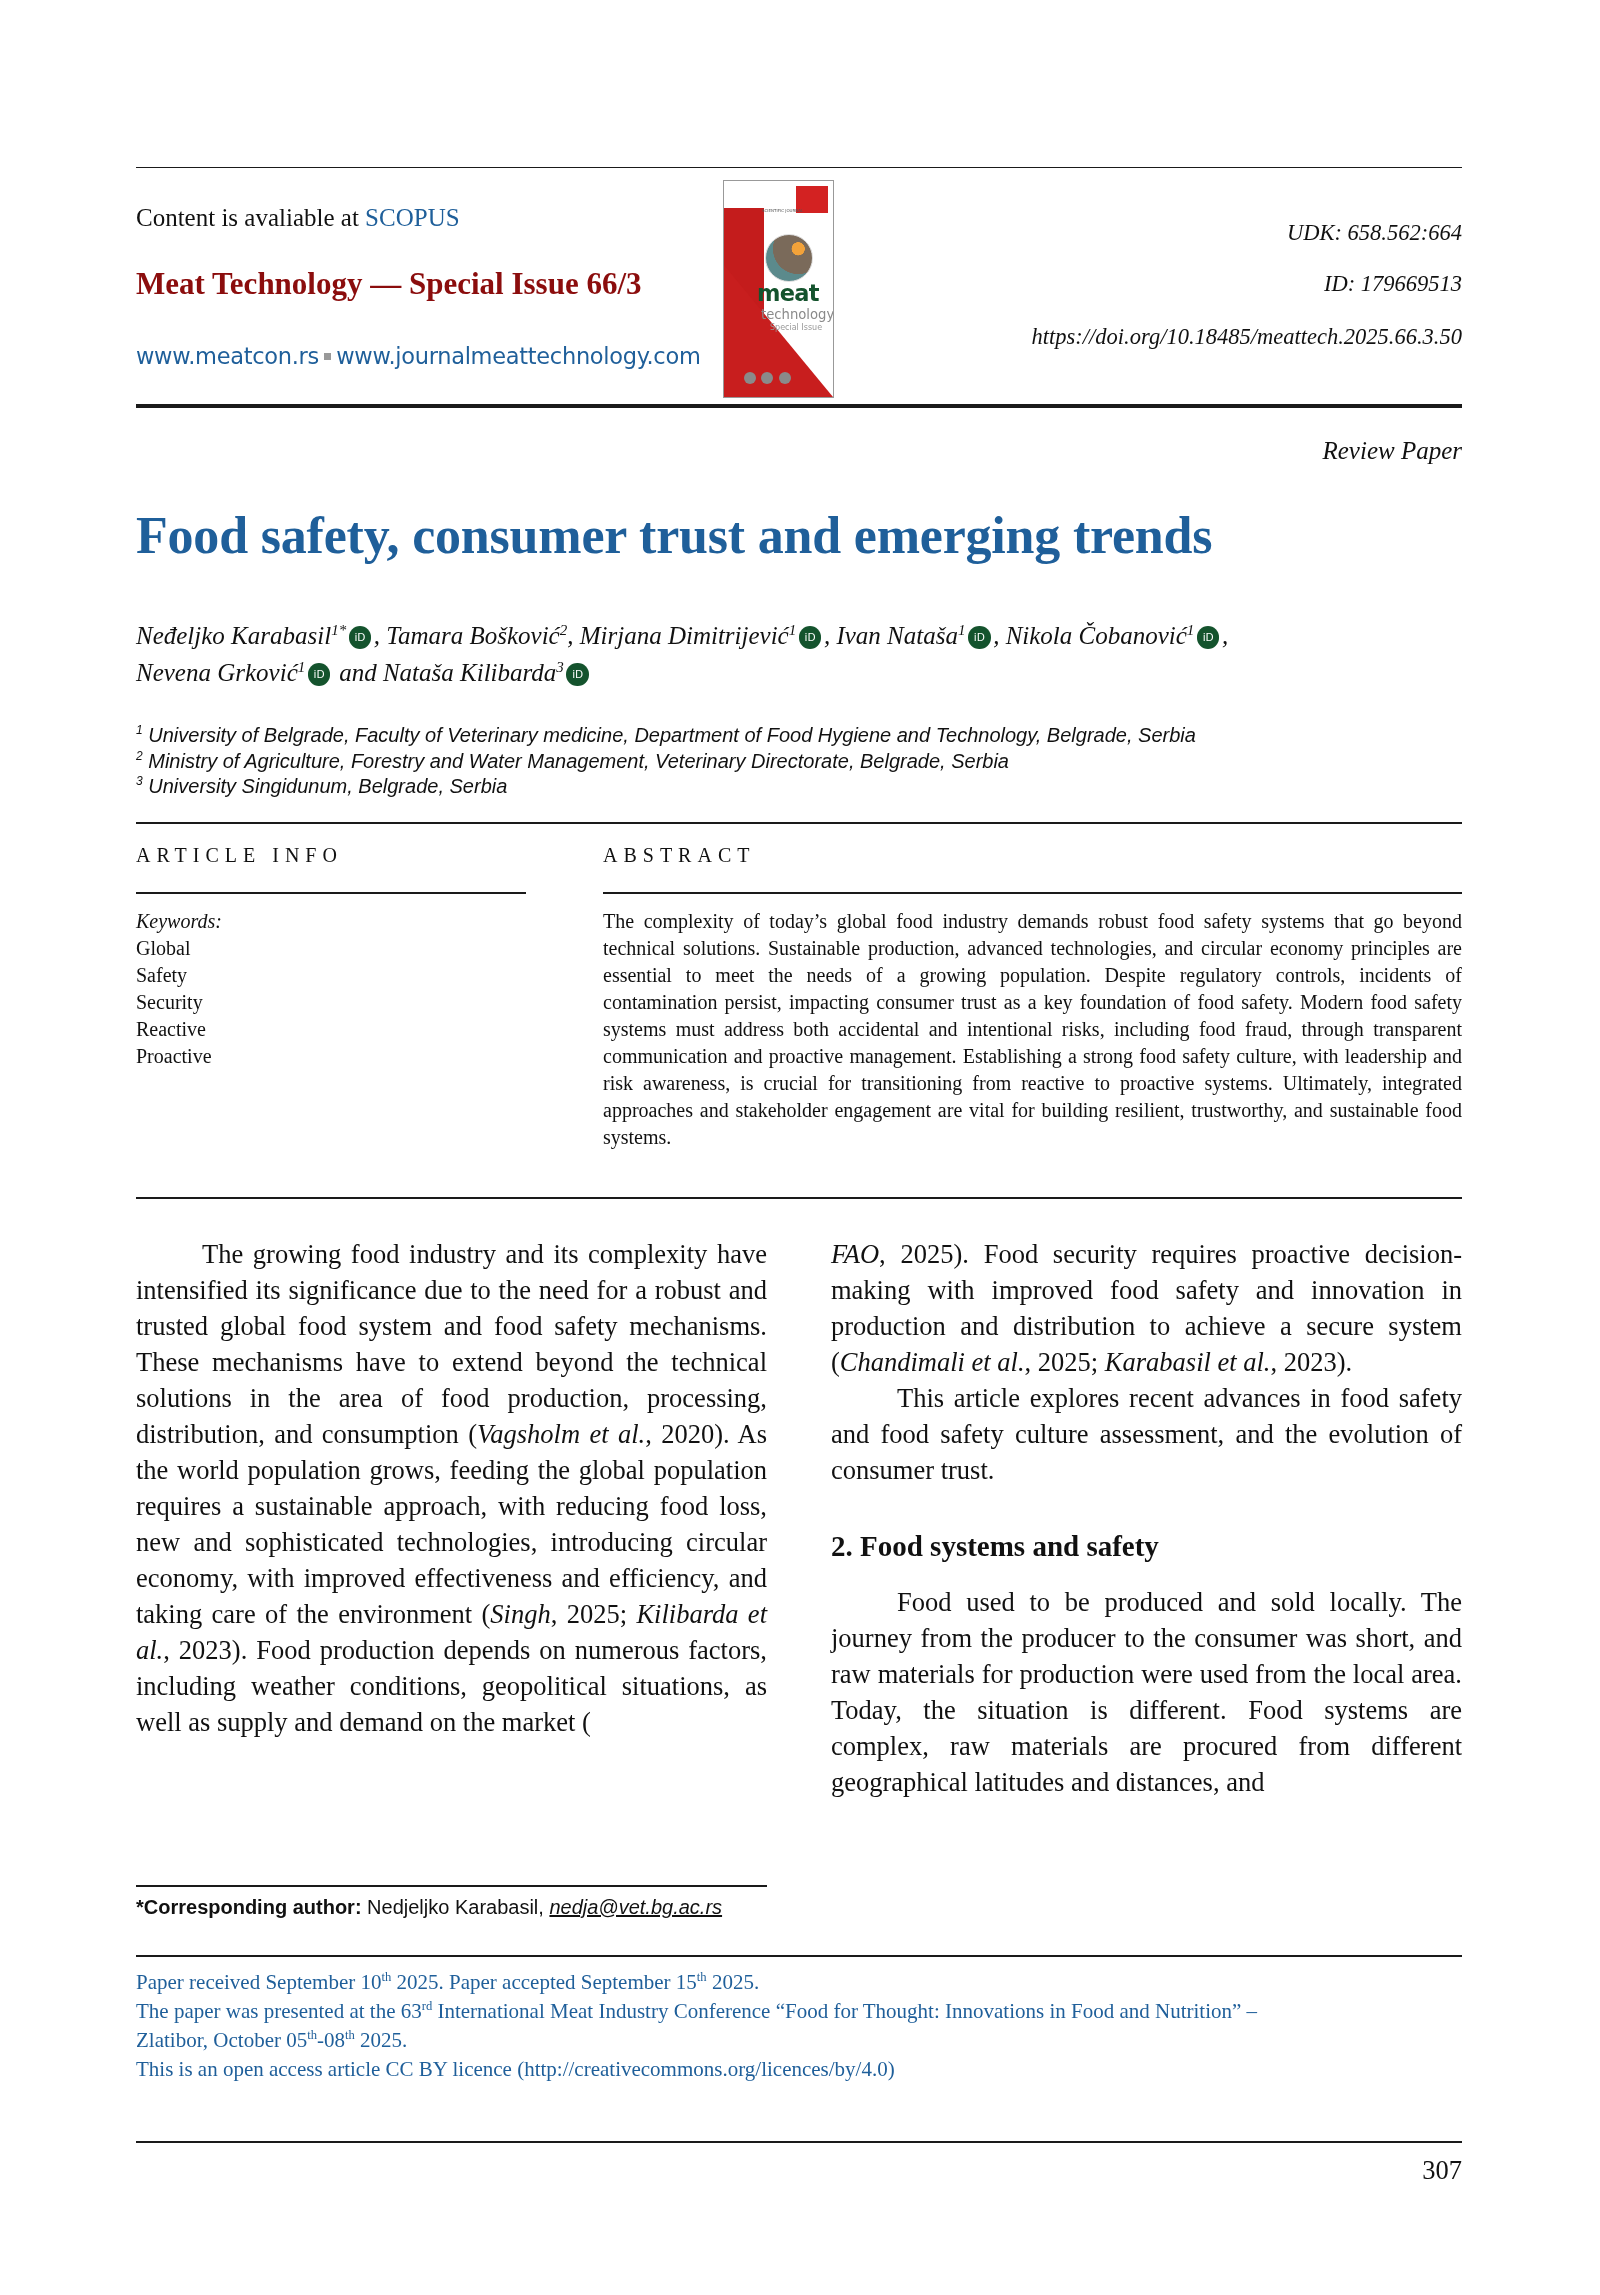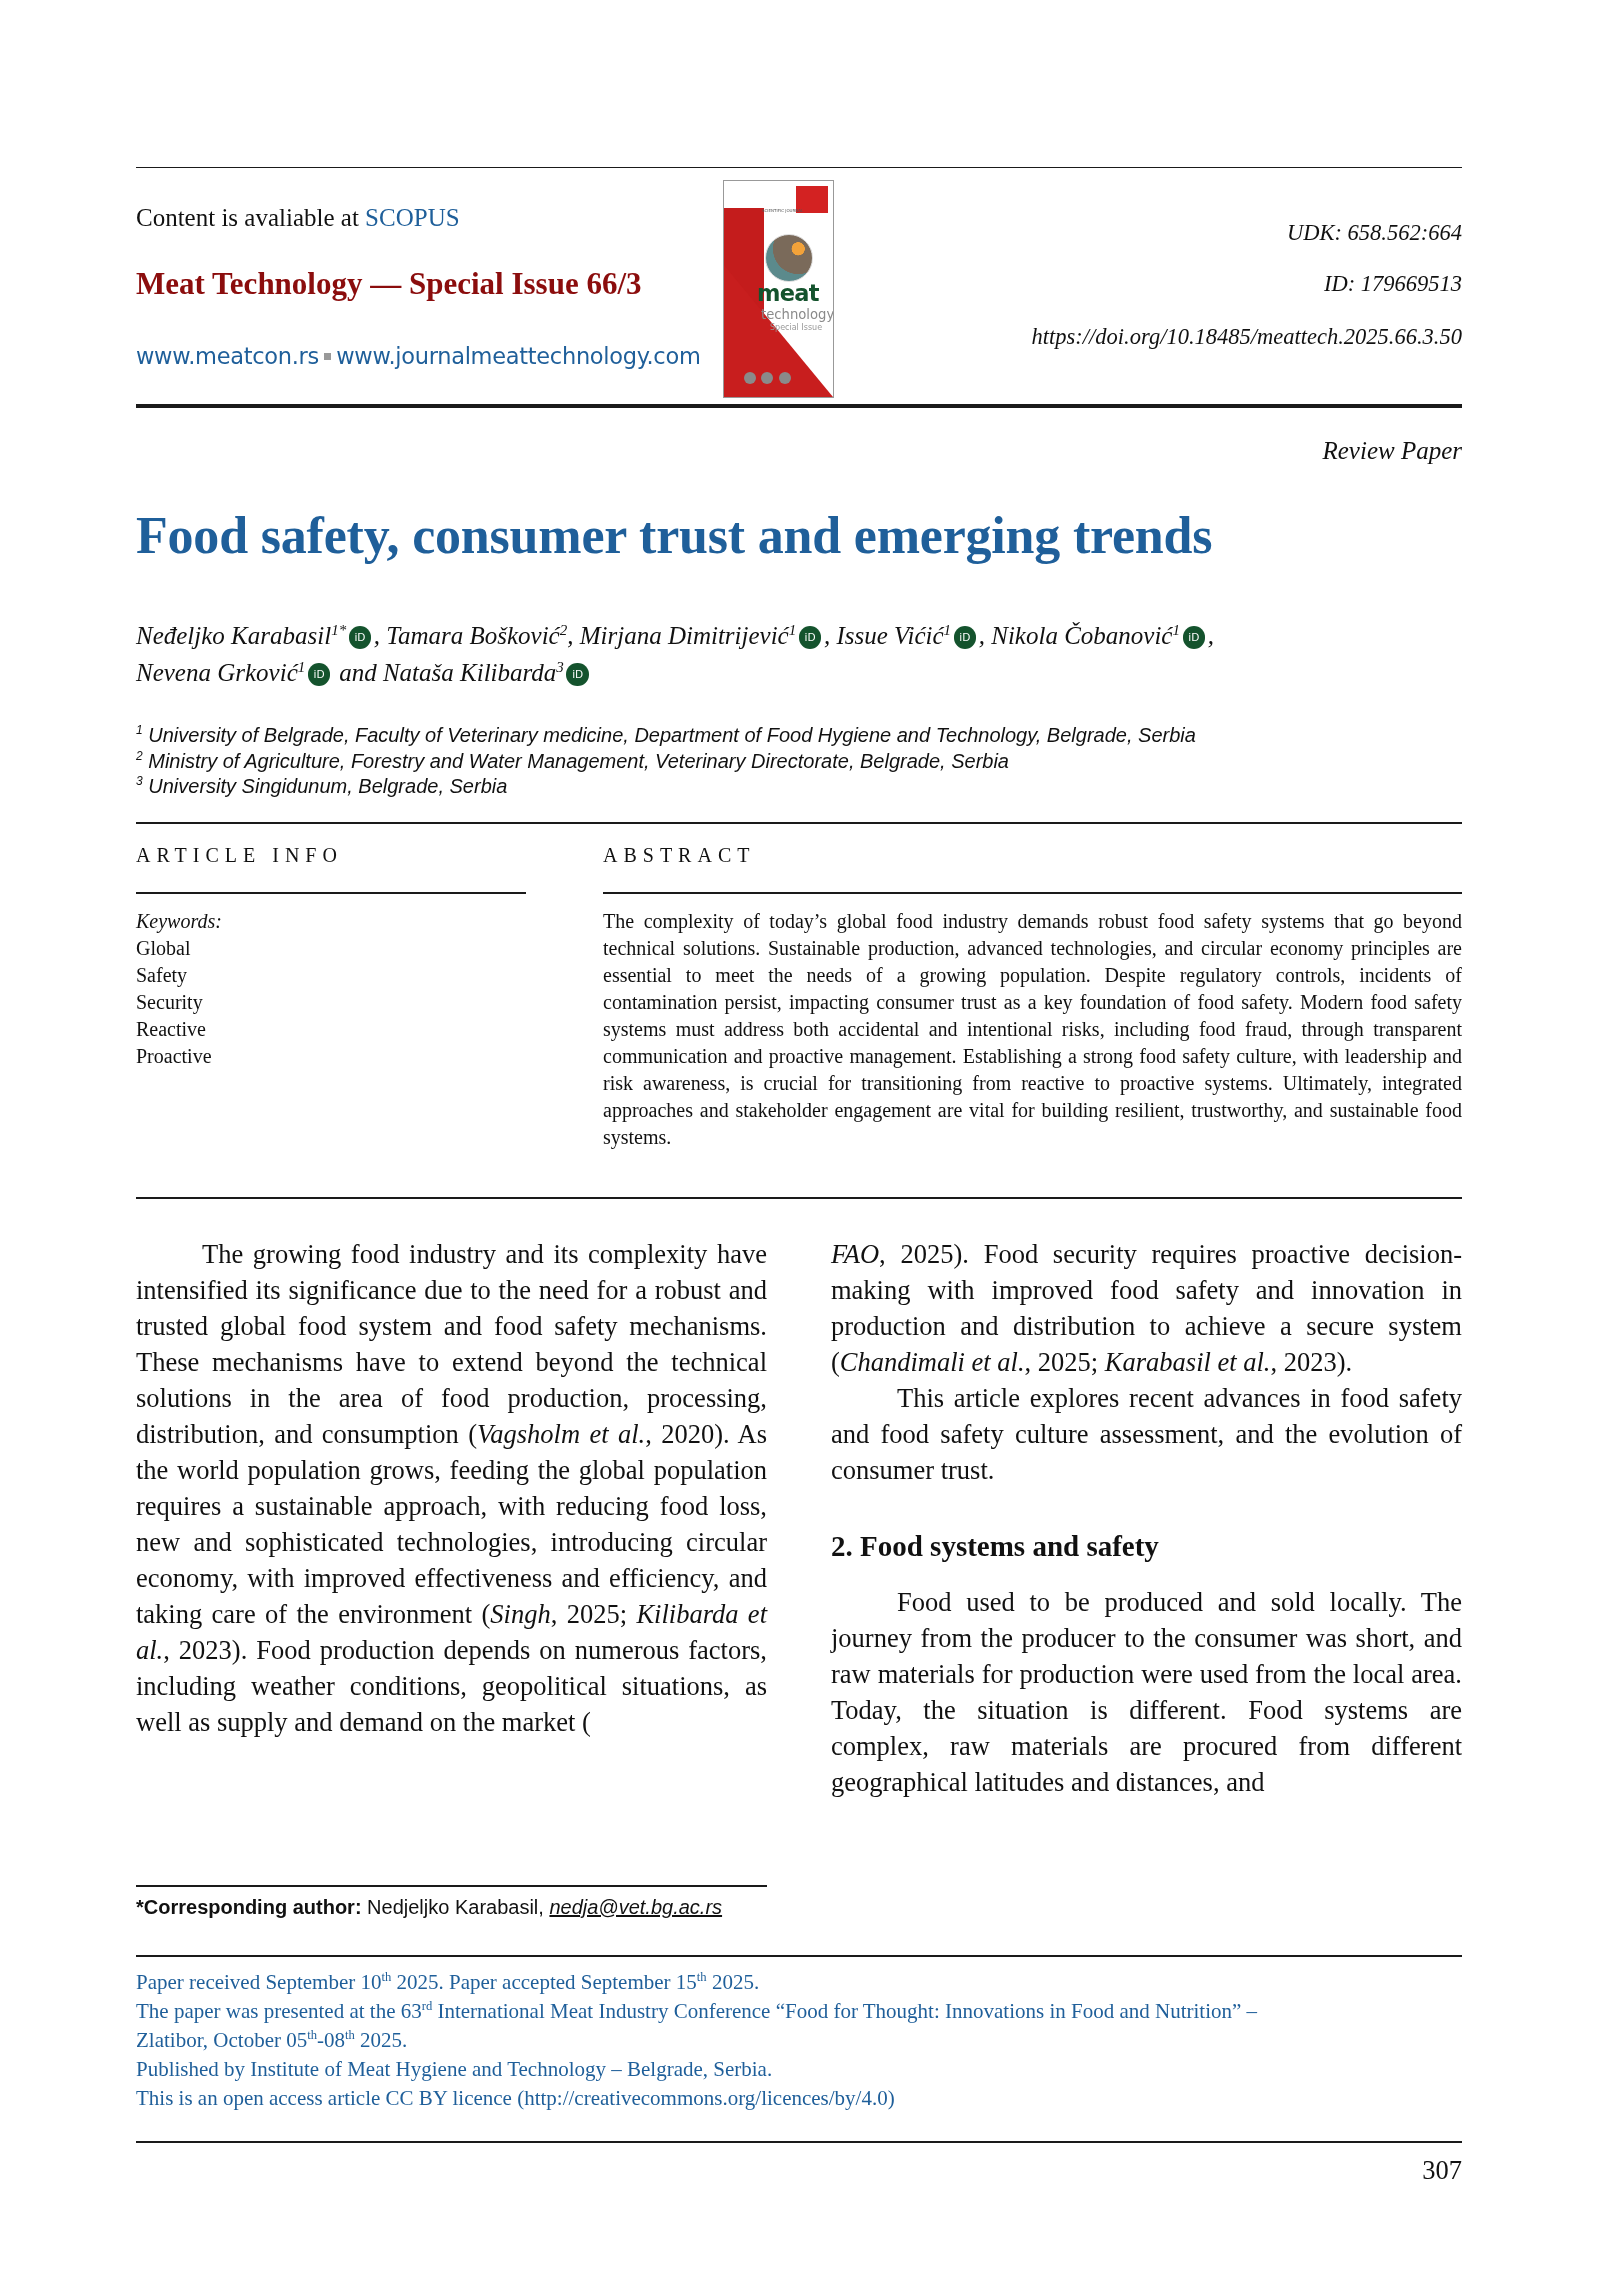--- a/index.html
+++ b/index.html
@@ -99,21 +99,21 @@
 
 <div class="rule" style="top:404px;height:4px;"></div>
 
 <div class="abs" id="review-paper">Review Paper</div>
 <div class="abs" id="title">Food safety, consumer trust and emerging trends</div>
 
 <div class="abs authors" style="top:622px;">
   <span>Neđeljko Karabasil</span><sup>1*</sup><span class="orcid">iD</span>,
   <span>Tamara Bošković</span><sup>2</sup>,
   <span>Mirjana Dimitrijević</span><sup>1</sup><span class="orcid">iD</span>,
-  <span>Issue Vićić</span><sup>1</sup><span class="orcid">iD</span>,
+  <span>Ivan Nataša</span><sup>1</sup><span class="orcid">iD</span>,
   <span>Nikola Čobanović</span><sup>1</sup><span class="orcid">iD</span>,
 </div>
 <div class="abs authors" style="top:659px;">
   <span>Nevena Grković</span><sup>1</sup><span class="orcid">iD</span>
   <span>and</span>
   <span>Nataša Kilibarda</span><sup>3</sup><span class="orcid">iD</span>
 </div>
 
 <div class="abs affil" style="top:724px;"><sup>1</sup> <span>University of Belgrade, Faculty of Veterinary medicine, Department of Food Hygiene and Technology, Belgrade, Serbia</span></div>
 <div class="abs affil" style="top:750px;"><sup>2</sup> <span>Ministry of Agriculture, Forestry and Water Management, Veterinary Directorate, Belgrade, Serbia</span></div>
@@ -155,19 +155,18 @@
   <span class="lbl">*Corresponding author:</span>
   <span>Nedjeljko Karabasil,</span>
   <span class="email">nedja@vet.bg.ac.rs</span>
 </div>
 
 <div class="rule" style="top:1955px;height:2px;"></div>
 <div class="abs" id="footer-notes">
   <div><span>Paper received September 10</span><sup>th</sup><span> 2025. Paper accepted September 15</span><sup>th</sup><span> 2025.</span></div>
   <div><span>The paper was presented at the 63</span><sup>rd</sup><span> International Meat Industry Conference “Food for Thought: Innovations in Food and Nutrition” –</span></div>
   <div><span>Zlatibor, October 05</span><sup>th</sup><span>-08</span><sup>th</sup><span> 2025.</span></div>
-  <div>Published by Institute of Meat Hygiene and Technology – Belgrade, Serbia.</div>
   <div>This is an open access article CC BY licence (http://creativecommons.org/licences/by/4.0)</div>
 </div>
 <div class="rule" style="top:2141px;height:2px;"></div>
 
 <div class="abs" id="page-num">307</div>
 
 
 </body></html>

